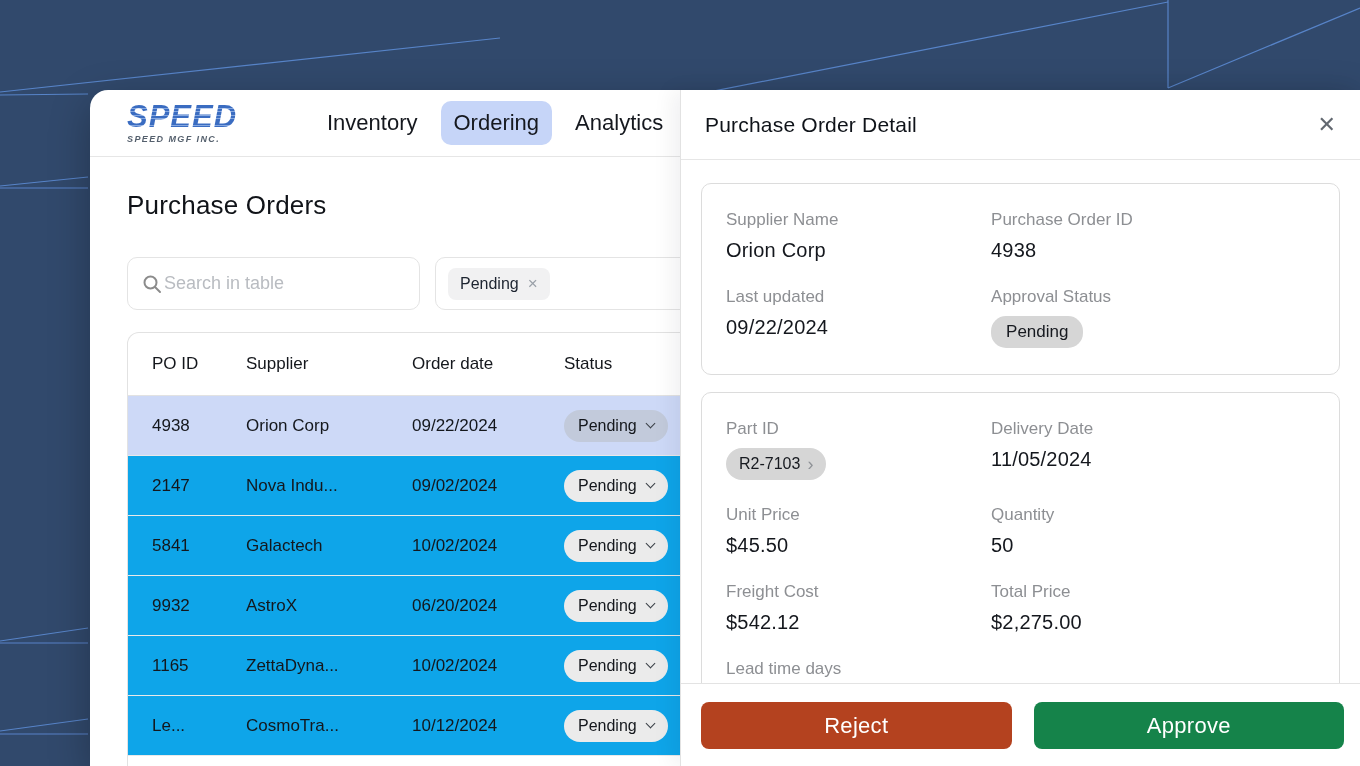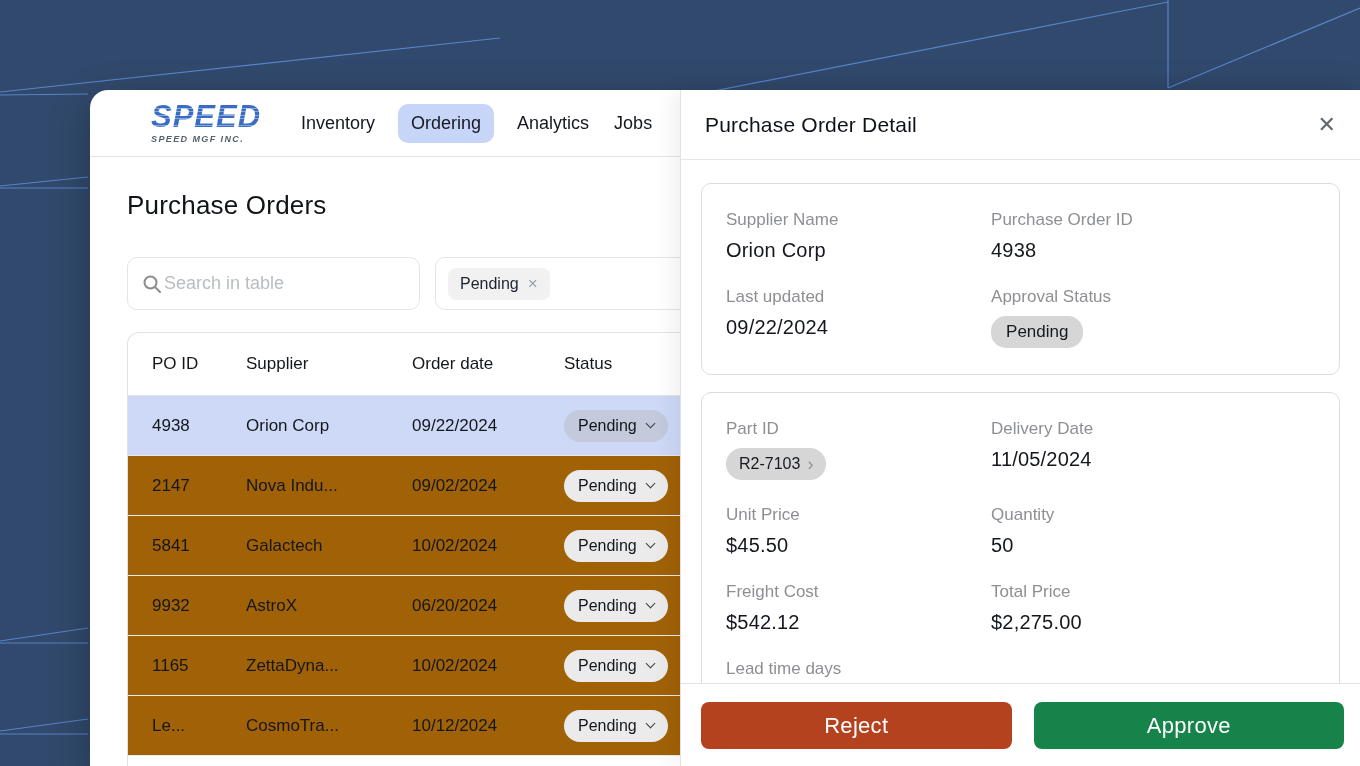--- a/index.html
+++ b/index.html
@@ -25,52 +25,52 @@
   .bg-lines{position:absolute;inset:0;z-index:0;}
   .bg-lines path{stroke:var(--background-lines);stroke-width:1.2;fill:none;opacity:.85;}
 
   
   .window{
     position:absolute;left:90px;top:90px;right:0;bottom:0;background:#fff;
     border-top-left-radius:18px;z-index:1;overflow:hidden;
     box-shadow:0 12px 40px rgba(0,0,0,.28);
   }
   .navbar{height:67px;display:flex;align-items:center;padding-left:37px;border-bottom:1px solid #e6e6e6;}
-  .logo{width:148px;flex:0 0 auto;margin-left:24px;}
+  .logo{width:148px;flex:0 0 auto;}
   .logo-title{
     font-size:31px;font-style:italic;font-weight:800;letter-spacing:1px;line-height:.95;
     color:var(--brand-blue);
   }
   @supports (-webkit-background-clip:text){
     .logo-title{
       background:repeating-linear-gradient(180deg,#3a6cc1 0 2.6px,#86a8e0 2.6px 3.4px);
       -webkit-background-clip:text;background-clip:text;color:transparent;
     }
   }
   .logo-subtitle{font-size:9px;font-weight:700;font-style:italic;color:#55606d;letter-spacing:1.4px;margin-top:2px;}
-  nav{display:flex;align-items:center;gap:21px;font-size:18px;color:#15181e;}
+  nav{display:flex;align-items:center;gap:21px;margin-left:50px;font-size:22px;color:#15181e;}
   .nav-item{padding:9px 2px;cursor:pointer;border-radius:10px;white-space:nowrap;}
   .nav-item.active{background:var(--nav-active-bg);padding:9px 13px;}
 
   main{padding-left:37px;}
   .page-title{font-size:26px;font-weight:500;color:#101318;margin:33px 0 0;letter-spacing:.2px;}
 
   .controls{display:flex;gap:15px;margin-top:36px;}
   .search-box{width:293px;height:53px;border:1px solid #e4e4e4;border-radius:10px;display:flex;align-items:center;padding:0 14px;background:#fff;}
   .search-box svg{flex:0 0 auto;}
   .search-box input{border:none;outline:none;font-size:18px;color:#20242b;width:100%;font-family:inherit;background:transparent;}
   .search-box input::placeholder{color:#b9bcc1;}
   .filter-box{width:430px;height:53px;border:1px solid #e4e4e4;border-radius:10px;display:flex;align-items:center;padding:0 12px;background:#fff;}
   .chip{background:#f1f1f2;border-radius:8px;padding:7px 12px;font-size:16px;color:#1d2430;display:inline-flex;align-items:center;gap:9px;}
   .chip-x{color:#9aa0a8;font-size:17px;line-height:1;cursor:pointer;}
 
   .table{margin-top:22px;width:600px;border:1px solid #e2e2e2;border-bottom:none;border-radius:12px 12px 0 0;overflow:hidden;background:#fff;}
   .thead,.trow{display:grid;grid-template-columns:94px 166px 152px 1fr;padding-left:24px;align-items:center;}
   .thead{height:63px;font-size:17px;font-weight:500;color:#14171c;border-bottom:1px solid #e2e2e2;}
-  .trow{height:60px;font-size:17px;color:#14171c;border-bottom:1px solid #e9e9e9;background:#a16207;cursor:pointer;}
+  .trow{height:60px;font-size:17px;color:#14171c;border-bottom:1px solid #e9e9e9;background:#0ea5e9;cursor:pointer;}
   .trow.selected{background:var(--row-selected-bg);}
   .badge{display:inline-flex;align-items:center;background:var(--badge-gray-bg);border-radius:17px;padding:7px 14px;font-size:16px;color:#14171c;width:fit-content;cursor:pointer;}
   .trow.selected .badge{background:var(--badge-selected-bg);}
   .chev-down{display:inline-block;width:7px;height:7px;border-right:1.7px solid #3a3f46;border-bottom:1.7px solid #3a3f46;transform:rotate(45deg);margin-left:10px;margin-top:-4px;}
   .partial-row{height:16px;background:#fff;}
 
   
   .panel{
     position:absolute;left:680px;top:90px;right:0;bottom:0;background:#fff;z-index:5;
     border-left:1px solid #e2e2e2;box-shadow:-8px 0 20px rgba(16,24,40,.06);

